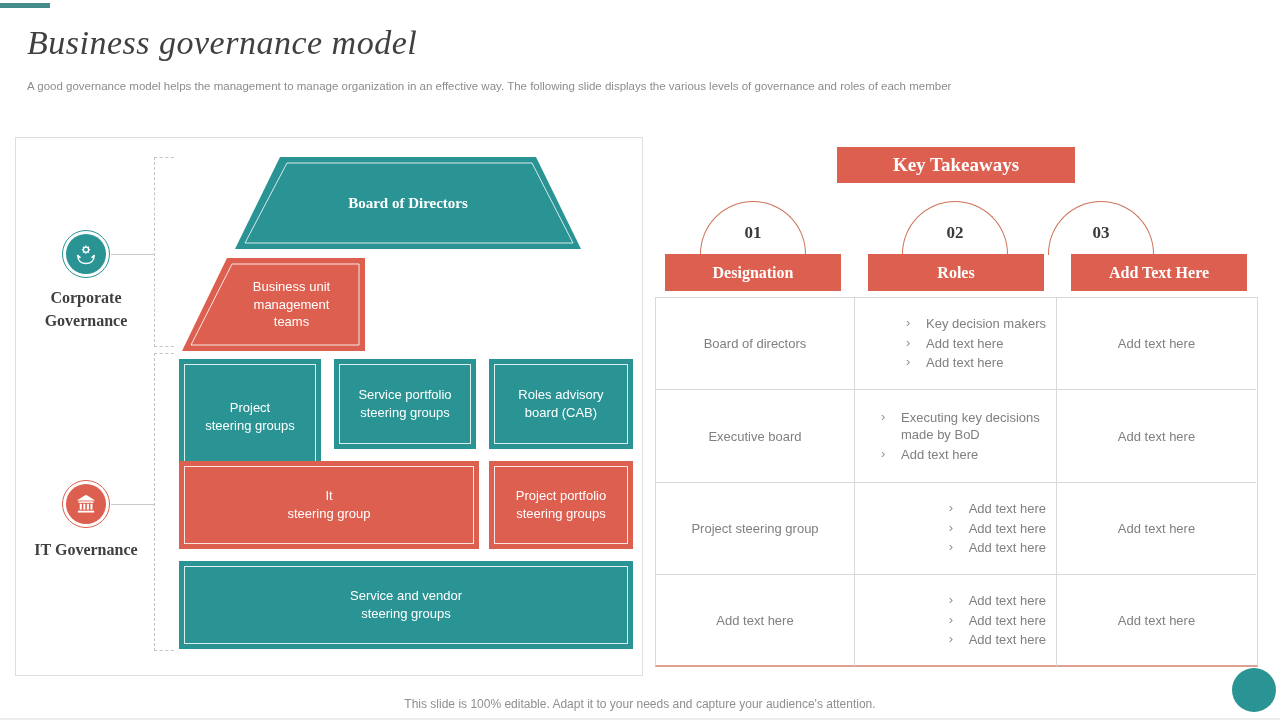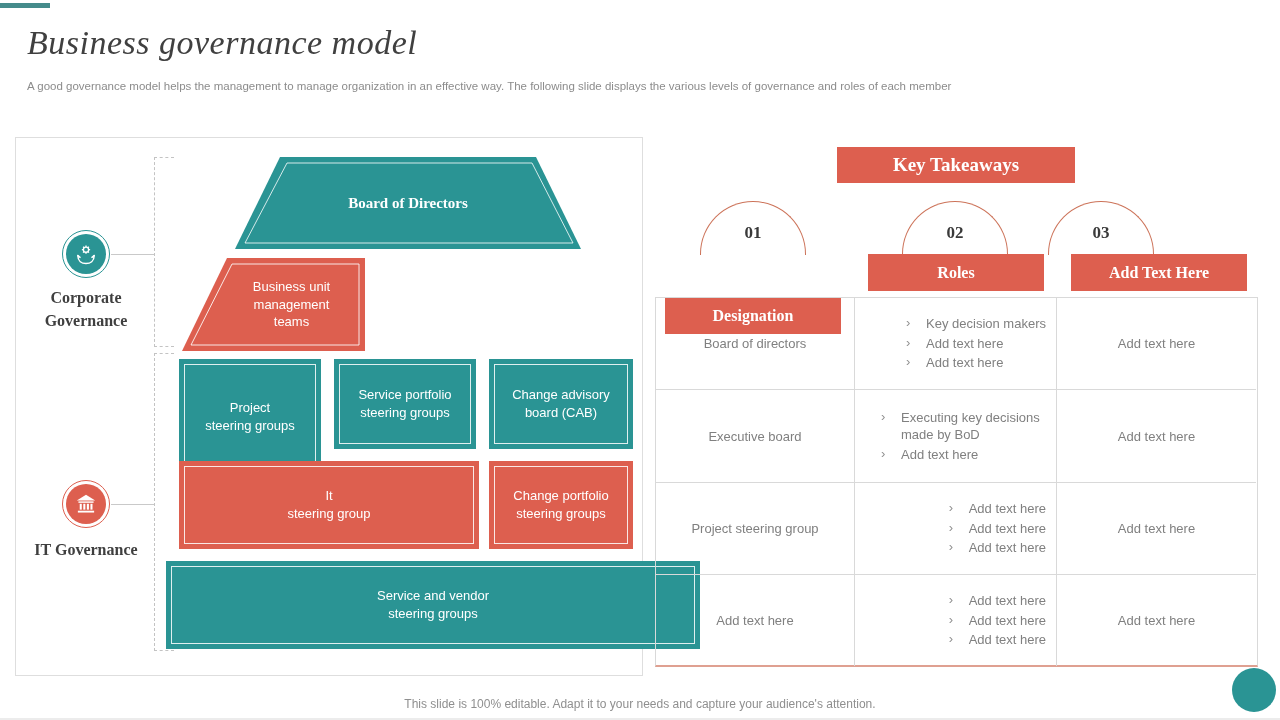--- a/index.html
+++ b/index.html
@@ -35,21 +35,21 @@
   .rect-shape { position:absolute; }
   .rect-shape .inner { position:absolute; inset:5px; border:1px solid rgba(255,255,255,.85); }
   .teal { background:#2a9494; } .coral { background:#dd5f4f; }
 
   
   .kt-banner { position:absolute; left:837px; top:147px; width:238px; height:36px; background:#dd5f4f; color:#fff; font-family:"Liberation Serif", serif; font-weight:bold; font-size:19px; display:flex; align-items:center; justify-content:center; }
   .arc { position:absolute; top:201px; width:106px; height:54px; border:1px solid #cc7258; border-bottom:none; border-radius:53px 53px 0 0; background:#fff; display:flex; align-items:flex-end; justify-content:center; }
   .arc-num { font-family:"Liberation Serif", serif; font-weight:bold; font-size:17px; color:#3a3a3a; padding-bottom:12px; }
   .arc1 { left:700px; } .arc2 { left:902px; } .arc3 { left:1048px; }
   .col-head { position:absolute; top:254px; width:176px; height:37px; background:#dd5f4f; color:#fff; font-family:"Liberation Serif", serif; font-weight:bold; font-size:16px; display:flex; align-items:center; justify-content:center; }
-  .ch1 { left:665px;margin-top:43px; } .ch2 { left:868px; } .ch3 { left:1071px; }
+  .ch1 { left:665px; } .ch2 { left:868px; } .ch3 { left:1071px; }
 
   .kt-table { position:absolute; left:655px; top:297px; width:603px; height:370px; border:1px solid #d9d9d9; border-bottom:2px solid #dfa091; display:grid; grid-template-columns:199px 202px 199px; grid-template-rows:92px 93px 92px 91px; }
   .cell { border-right:1px solid #d9d9d9; border-bottom:1px solid #d9d9d9; color:#808080; font-size:13px; display:flex; align-items:center; justify-content:center; text-align:center; padding:6px; }
   .cell.last-col { border-right:none; }
   .cell.last-row { border-bottom:none; }
   .cell.roles { justify-content:flex-end; text-align:left; padding-left:26px; padding-right:10px; }
   .cell.roles ul { list-style:none; }
   .cell.roles li { position:relative; padding-left:20px; margin:2px 0; line-height:1.35; }
   .cell.roles li::before { content:"\203A"; position:absolute; left:0; top:-1px; color:#909090; }
 
@@ -132,36 +132,36 @@
       <div class="shape-label">Project
 steering groups</div>
     </div>
     <div class="rect-shape teal" style="left:318px; top:221px; width:142px; height:90px;">
       <div class="inner"></div>
       <div class="shape-label">Service portfolio
 steering groups</div>
     </div>
     <div class="rect-shape teal" style="left:473px; top:221px; width:144px; height:90px;">
       <div class="inner"></div>
-      <div class="shape-label">Change advisory
+      <div class="shape-label">Roles advisory
 board (CAB)</div>
     </div>
 
     <div class="rect-shape coral" style="left:163px; top:323px; width:300px; height:88px;">
       <div class="inner"></div>
       <div class="shape-label">It
 steering group</div>
     </div>
     <div class="rect-shape coral" style="left:473px; top:323px; width:144px; height:88px;">
       <div class="inner"></div>
-      <div class="shape-label">Change portfolio
-steering groups</div>
-    </div>
-
-    <div class="rect-shape teal" style="left:150px; top:423px; width:534px; height:88px;">
+      <div class="shape-label">Project portfolio
+steering groups</div>
+    </div>
+
+    <div class="rect-shape teal" style="left:163px; top:423px; width:454px; height:88px;">
       <div class="inner"></div>
       <div class="shape-label">Service and vendor
 steering groups</div>
     </div>
   </div>
 
   <div class="kt-banner">Key Takeaways</div>
 
   <div class="arc arc1">
     <span class="arc-num">01</span>

